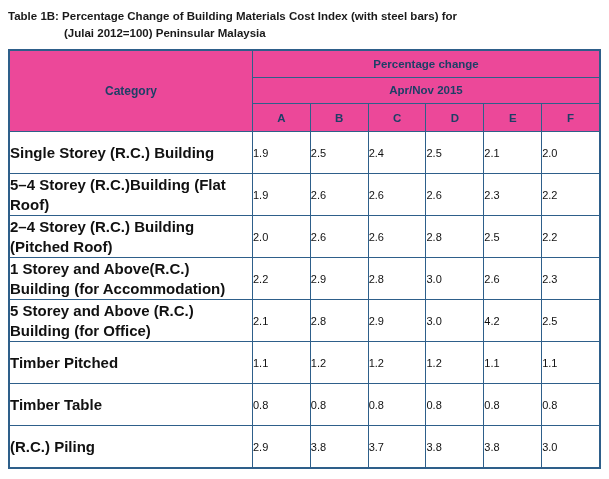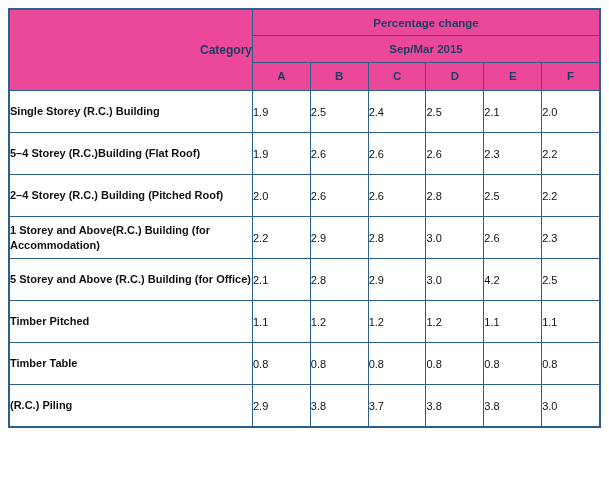--- a/index.html
+++ b/index.html
@@ -54,29 +54,28 @@
     font-weight: bold;
     text-align: center;
     font-size: 11.5px;
     height: 24px;
     padding: 3px 4px;
   }
   th.category-head {
     width: 242px;
     height: 80px;
     font-size: 12px;
-    text-align: right;
   }
   th.sub-head {
     font-size: 11.5px;
     height: 26px;
   }
   td.cat-cell {
     padding: 7px 8px 7px 9px;
-    font-size: 11px;
+    font-size: 15px;
     font-weight: bold;
     color: #111111;
     line-height: 1.35;
     text-align: left;
     background: #ffffff;
   }
   td.val-cell {
     text-align: left;
     font-size: 11px;
     color: #111111;
@@ -86,30 +85,34 @@
   tr.data-row {
     height: 42px;
   }
   .col-val { width: 61px; }
 </style>
 </head>
 <body>
 
 <div class="page">
 
+  <div class="caption">
+    <span>Table 1B: Percentage Change of Building Materials Cost Index (with steel bars) for</span>
+    <span class="cap-line2">(Julai 2012=100) Peninsular Malaysia</span>
+  </div>
 
   <div class="table-wrap">
     <table class="cost-table">
       <thead>
         <tr>
           <th class="head-cell category-head" rowspan="3">Category</th>
           <th class="head-cell" colspan="6">Percentage change</th>
         </tr>
         <tr>
-          <th class="head-cell" colspan="6">Sep/Mar 2015</th>
+          <th class="head-cell" colspan="6">Apr/Nov 2015</th>
         </tr>
         <tr>
           <th class="head-cell sub-head col-val">A</th>
           <th class="head-cell sub-head col-val">B</th>
           <th class="head-cell sub-head col-val">C</th>
           <th class="head-cell sub-head col-val">D</th>
           <th class="head-cell sub-head col-val">E</th>
           <th class="head-cell sub-head col-val">F</th>
         </tr>
       </thead>

